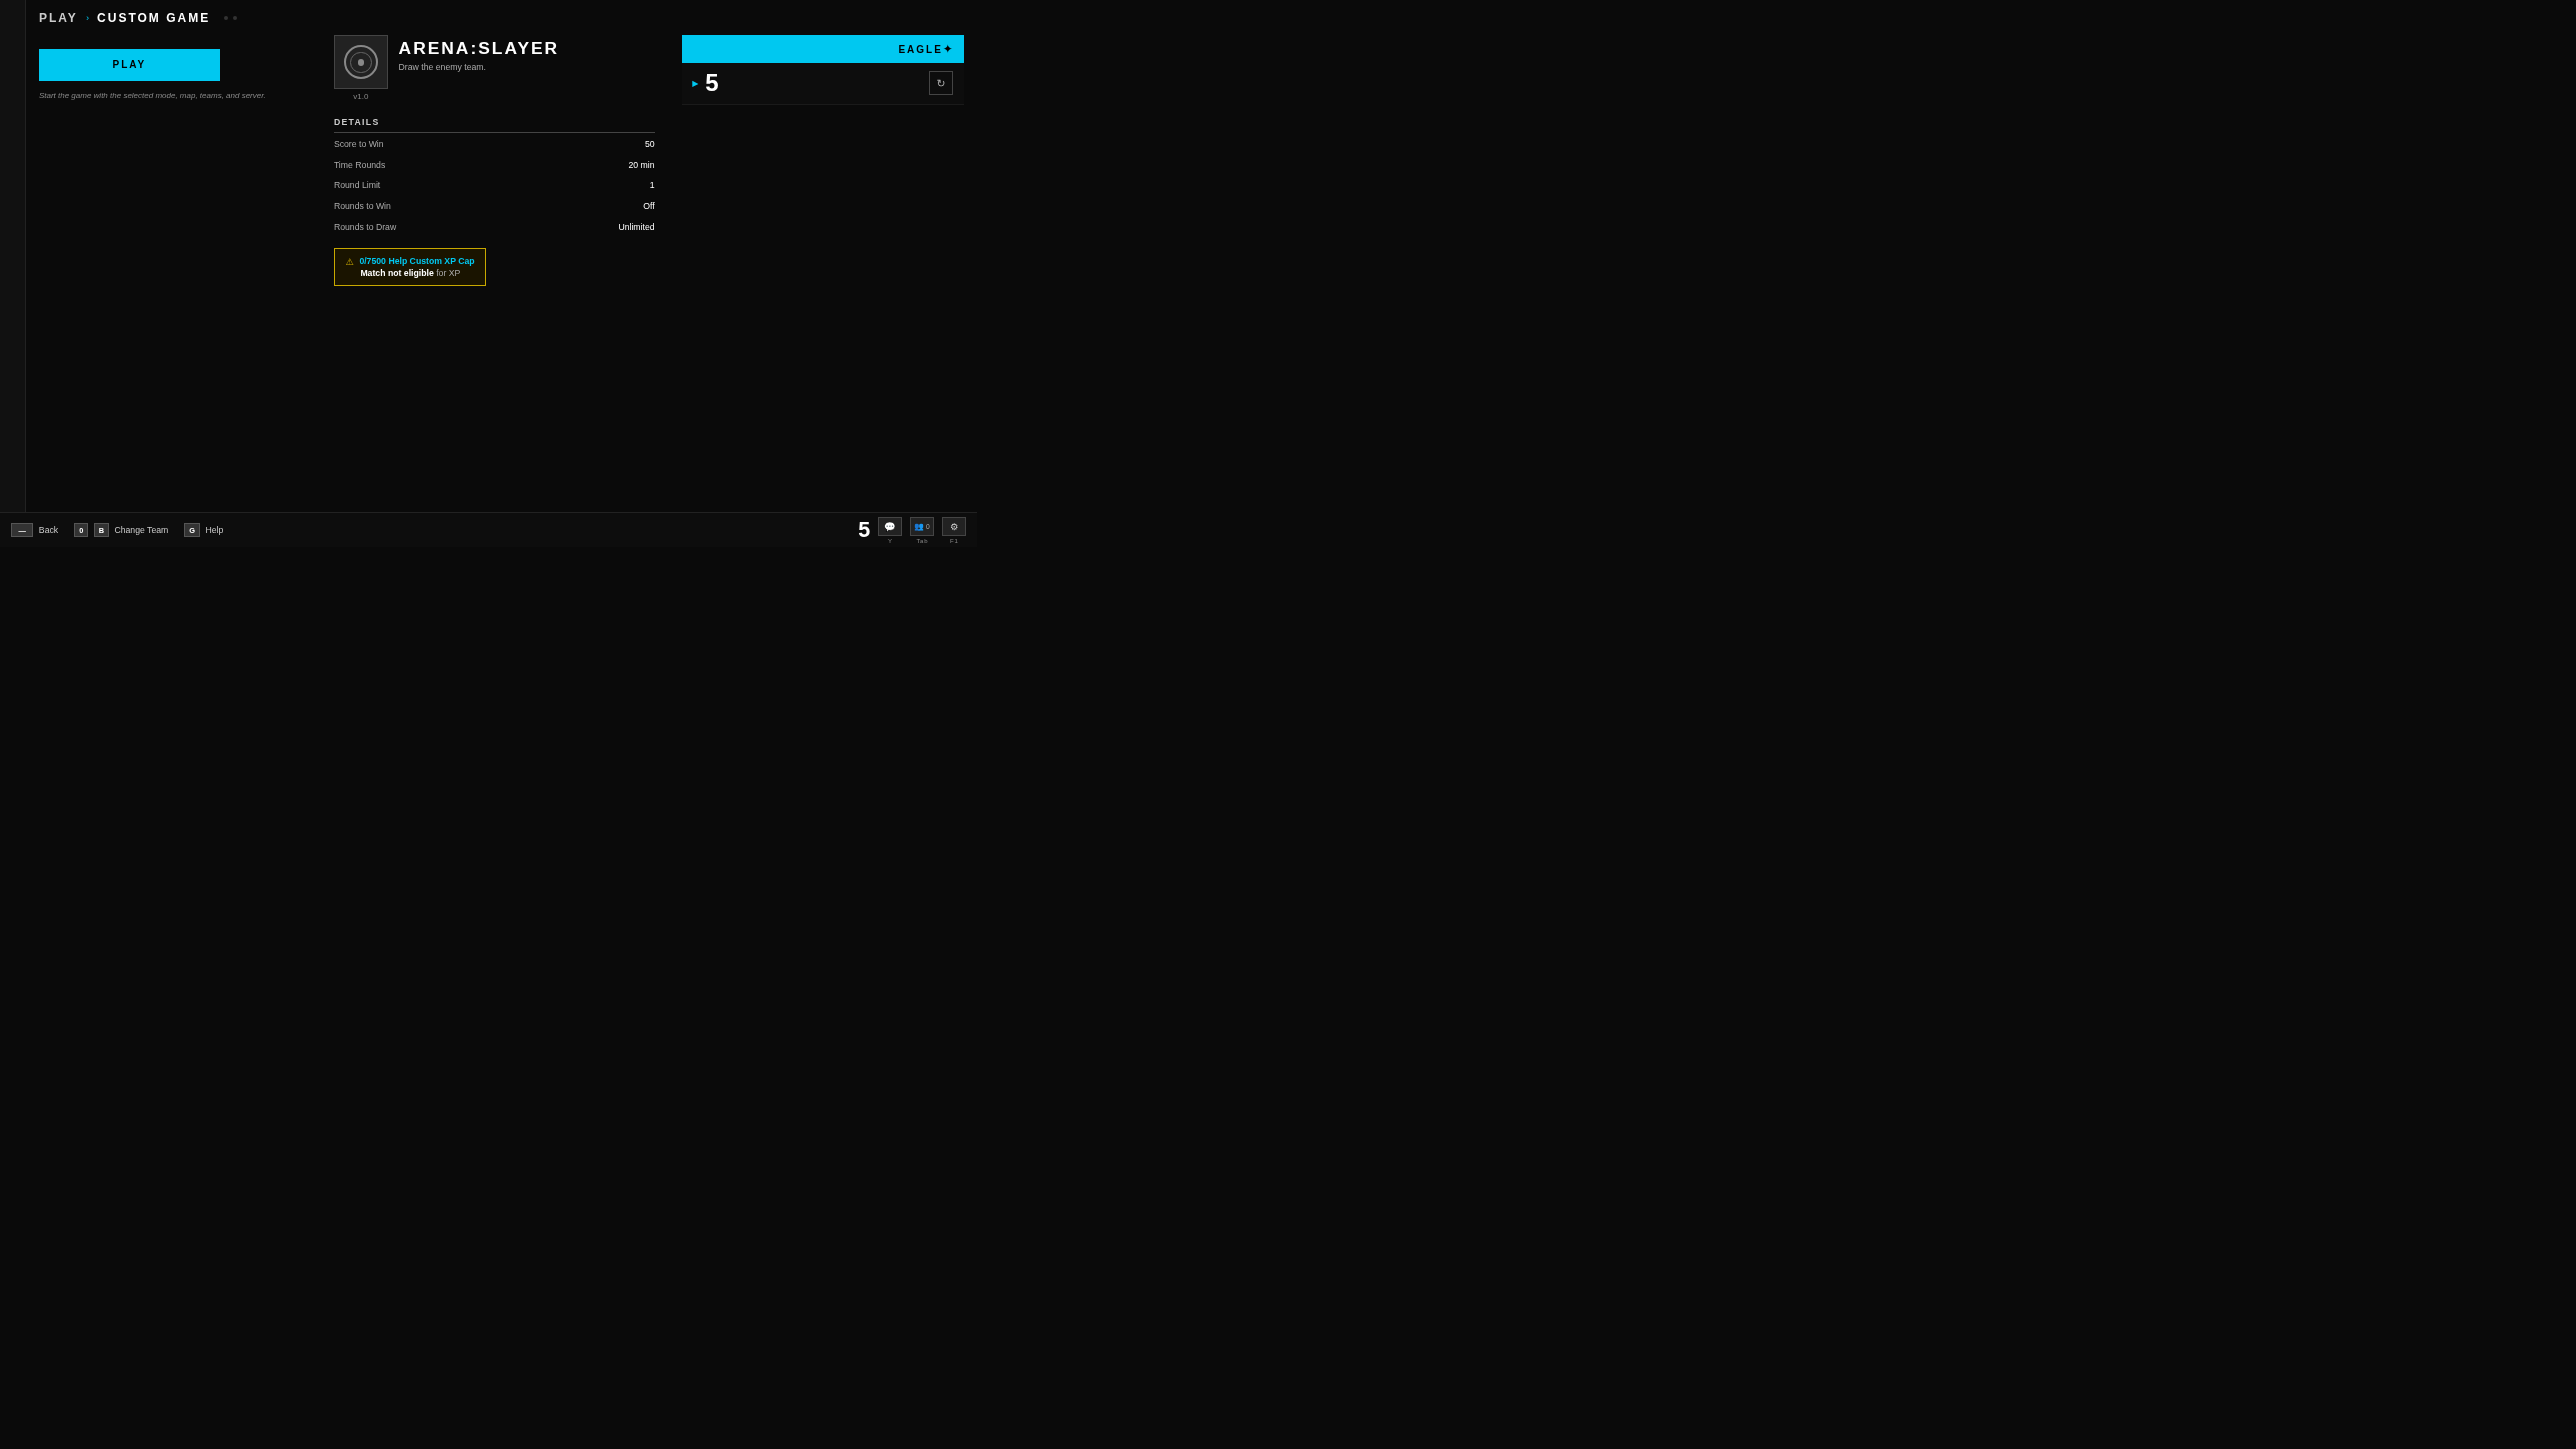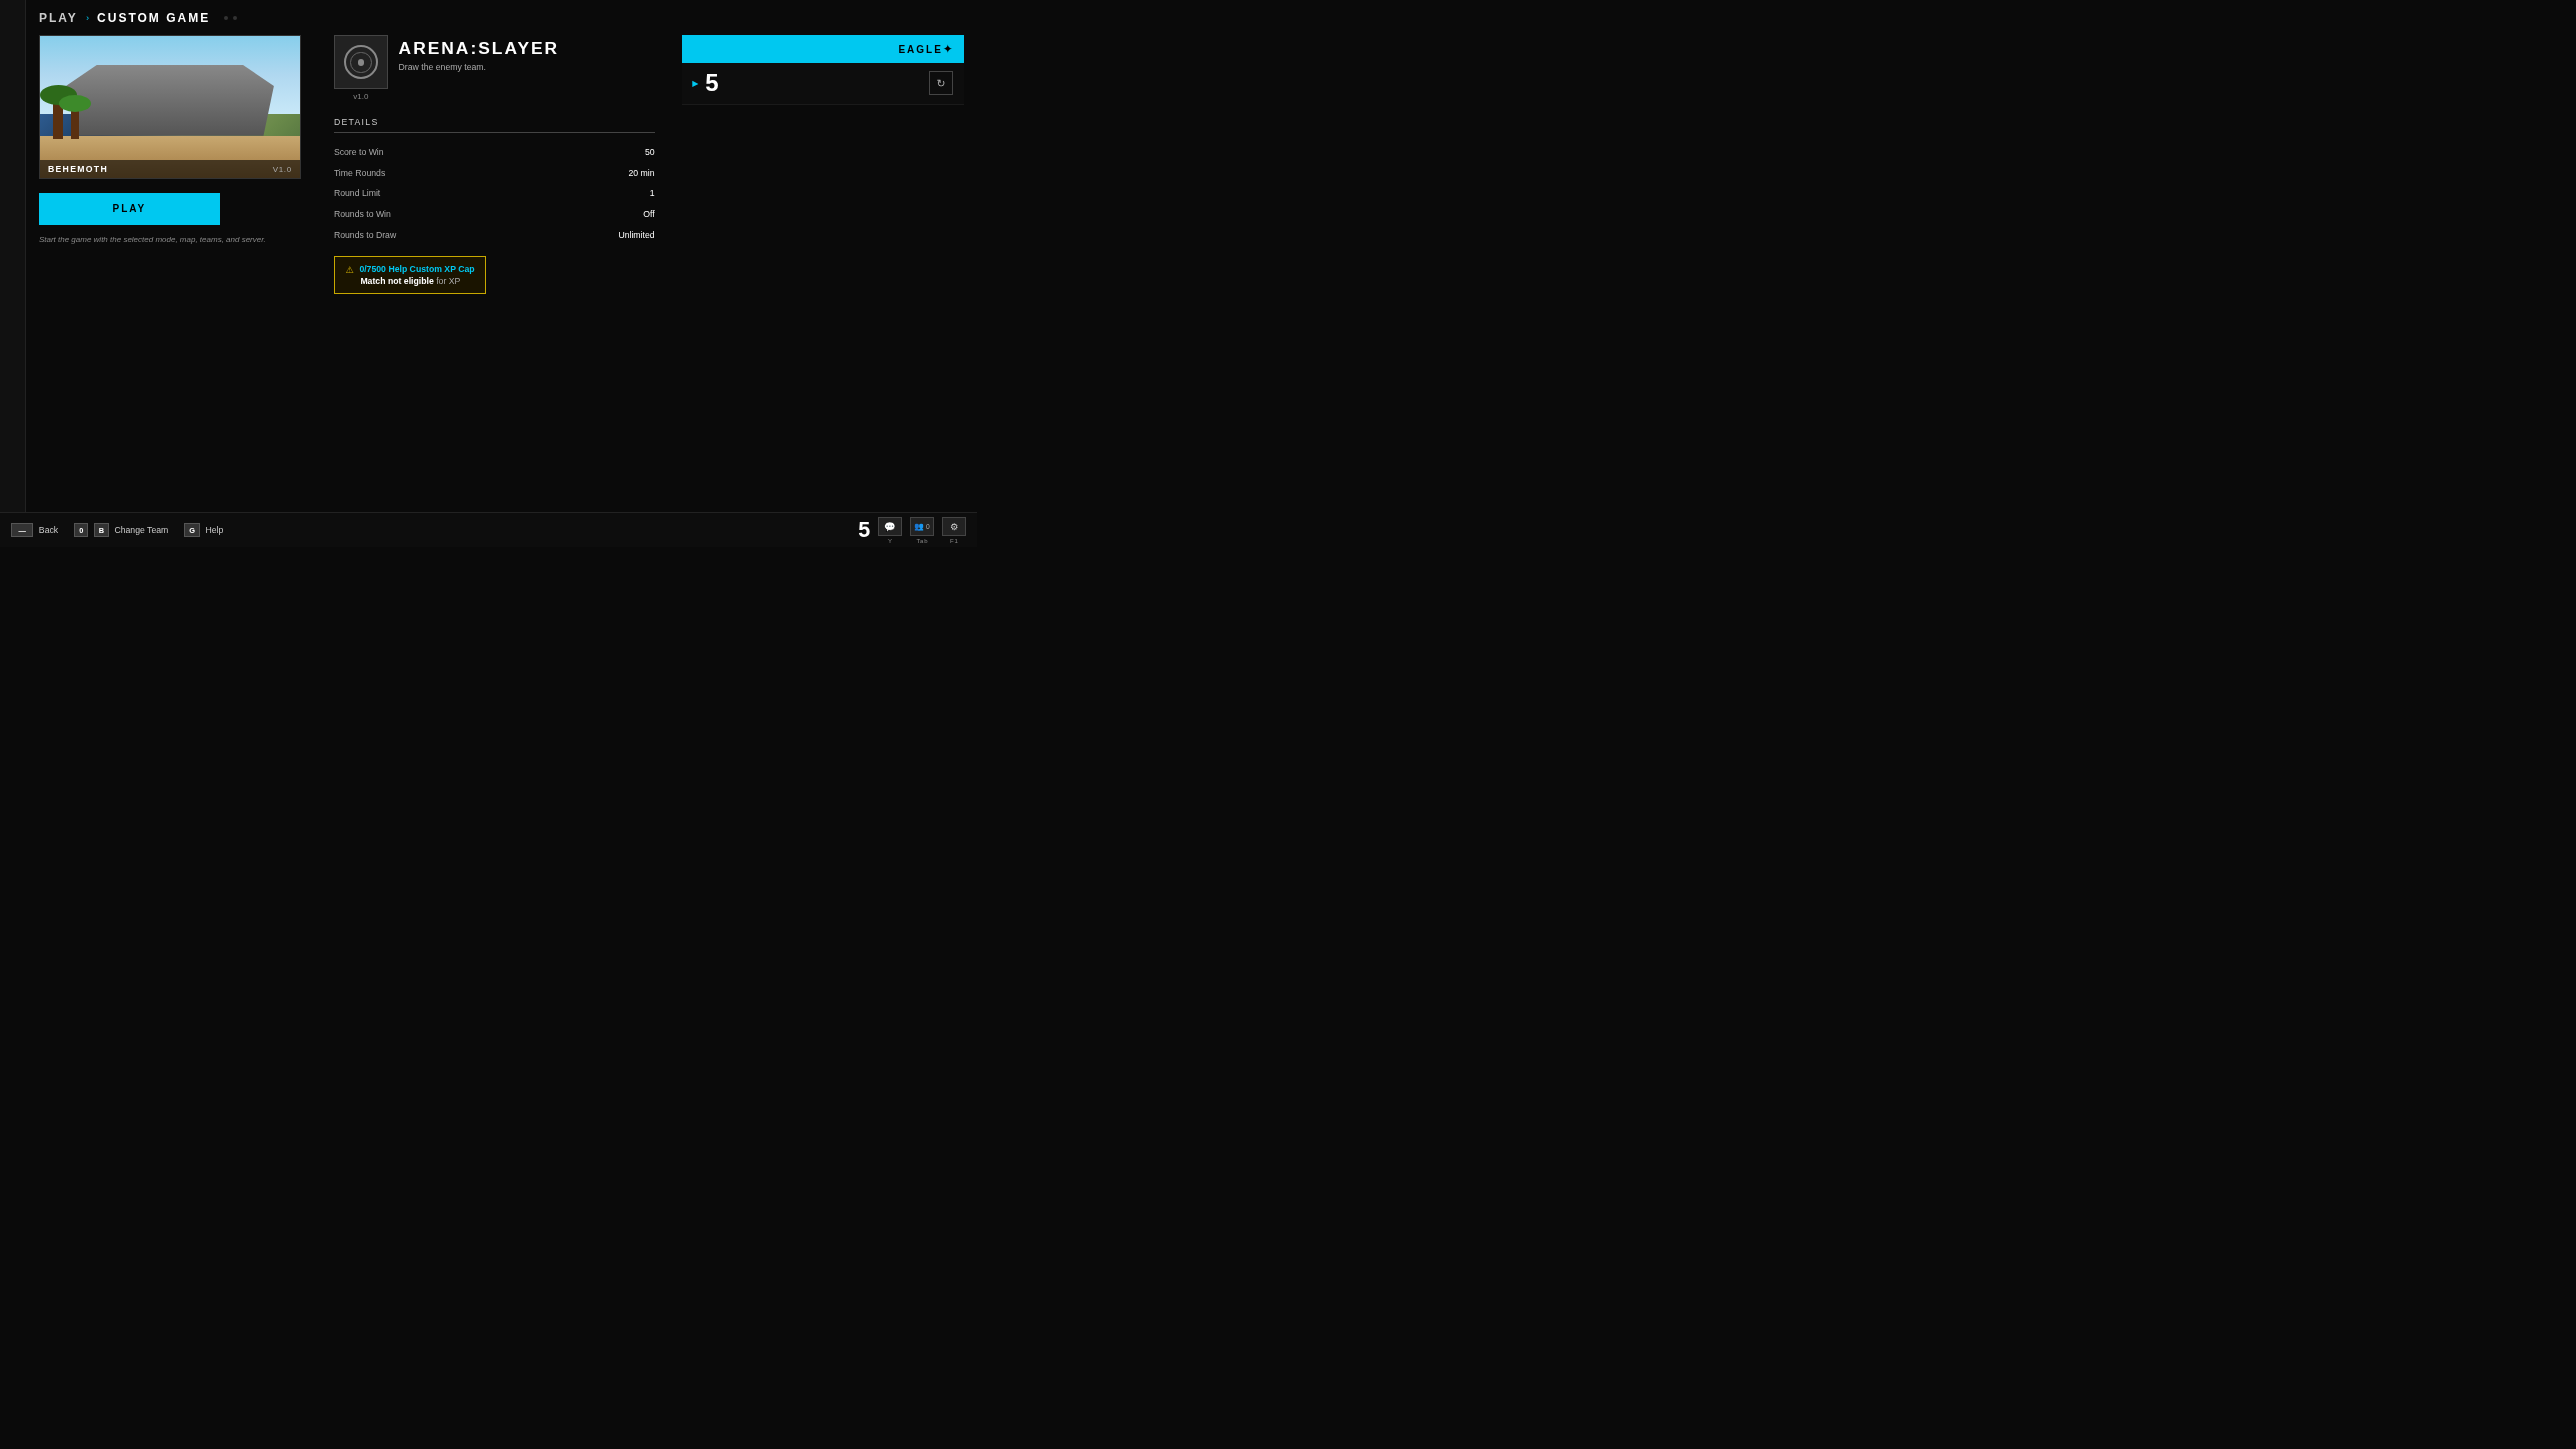--- a/index.html
+++ b/index.html
@@ -293,26 +293,25 @@
       margin-top: 2.7px;
     }
 
     
     .details-section {
       margin-top: 5.4px;
     }
 
     .details-header {
       font-size: 8.7px;
-      font-weight: normal;
+      font-weight: bold;
       letter-spacing: 1.3px;
       color: #cccccc;
       border-bottom: 0.7px solid #444444;
       padding-bottom: 5.4px;
-      margin-bottom: 8px;
     }
 
     .detail-row {
       display: flex;
       justify-content: space-between;
       padding: 5.4px 0;
       font-size: 8.7px;
     }
 
     .detail-label {
@@ -536,33 +535,20 @@
     <div class="header-dots">
       <div class="header-dot"></div>
       <div class="header-dot"></div>
     </div>
   </div>
 
   <div class="content-layout">
 
     <div class="left-panel">
 
-      <div class="map-container">
-        <div class="map-image">
-          <div class="map-sky"></div>
-          <div class="map-structure"></div>
-          <div class="map-ground"></div>
-          <div class="map-palm1"></div>
-          <div class="map-palm2"></div>
-        </div>
-        <div class="map-label-bottom">
-          <span class="map-name">BEHEMOTH</span>
-          <span class="map-version">V1.0</span>
-        </div>
-      </div>
 
 
       <button class="play-button">PLAY</button>
 
       <p class="play-hint">Start the game with the selected mode, map, teams, and server.</p>
 
     </div>
 
     <div class="middle-panel">
 

